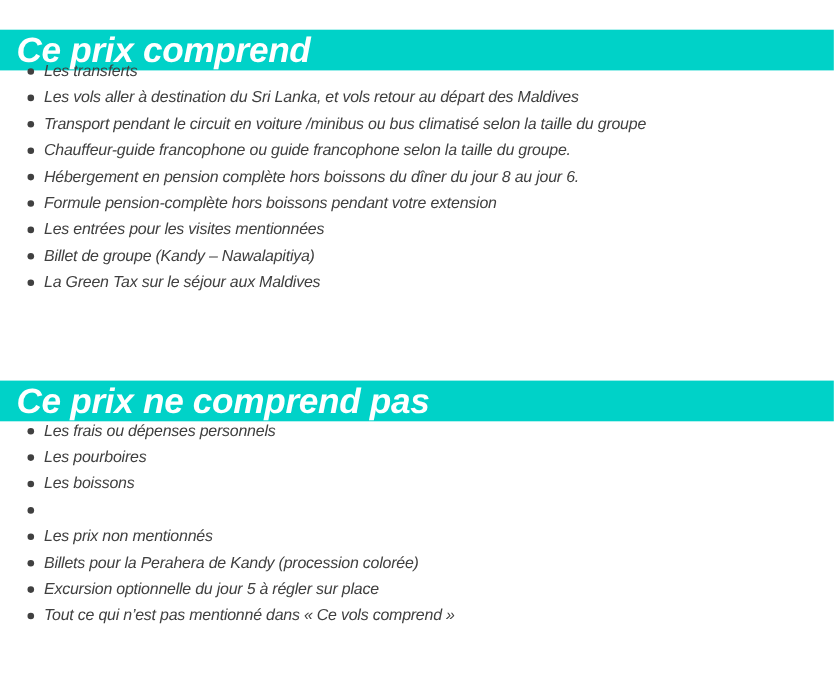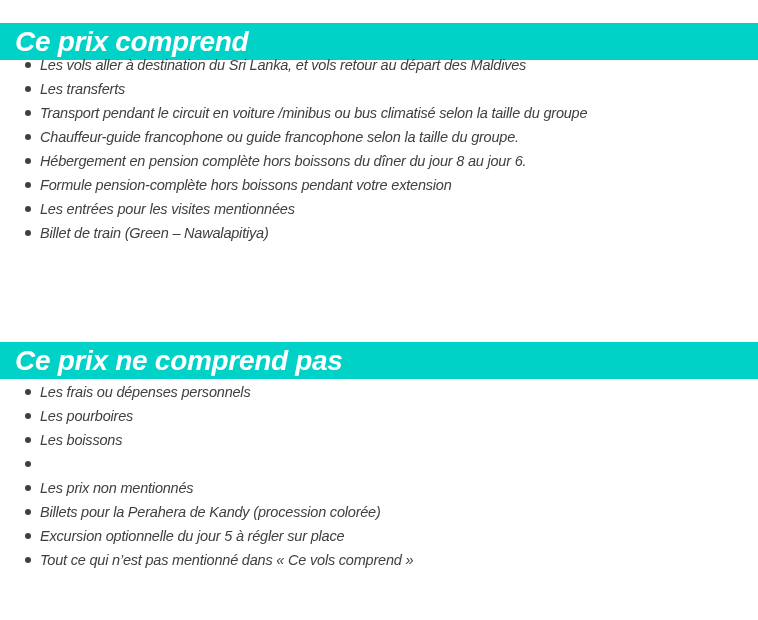--- a/index.html
+++ b/index.html
@@ -1,21 +1,21 @@
 <!DOCTYPE html>
 <html><head>
   <meta charset="utf-8">
   <style>
     html, body { margin: 0; padding: 0; background: #ffffff; }
     body { width: 758px; height: 620px; overflow: hidden; position: relative;
            font-family: "Liberation Sans", "DejaVu Sans", sans-serif; }
     .section-header {
       position: absolute; left: 0; width: 758px; height: 37px;
       background: #00d2c8; color: #ffffff;
-      font-style: italic; font-weight: bold; font-size: 28px;
+      font-style: italic; font-weight: bold; font-size: 32px;
       line-height: 37px; padding-left: 15px; box-sizing: border-box;
       letter-spacing: -0.3px;
     }
     #hdr1 { top: 0; }
     #hdr2 { top: 319px; }
     ul.items {
       position: absolute; left: 0; margin: 0; padding: 0; list-style: none;
     }
     #list1 { top: 53px; }
     #list2 { top: 380px; }
@@ -27,28 +27,29 @@
     ul.items li .bullet {
       position: absolute; left: 25px; top: 9px; width: 6px; height: 6px;
       border-radius: 50%; background: #404040;
     }
   </style>
 </head>
 <body>
 
 <h2 id="hdr1" class="section-header">Ce prix comprend</h2>
 <ul id="list1" class="items">
+  <li><span class="bullet"></span><span>Les transferts</span></li>
   <li><span class="bullet"></span><span>Les vols aller à destination du Sri Lanka, et vols retour au départ des Maldives</span></li>
-  <li><span class="bullet"></span><span>Les transferts</span></li>
   <li><span class="bullet"></span><span>Transport pendant le circuit en voiture /minibus ou bus climatisé selon la taille du groupe</span></li>
   <li><span class="bullet"></span><span>Chauffeur-guide francophone ou guide francophone selon la taille du groupe.</span></li>
   <li><span class="bullet"></span><span>Hébergement en pension complète hors boissons du dîner du jour 8 au jour 6.</span></li>
   <li><span class="bullet"></span><span>Formule pension-complète hors boissons pendant votre extension</span></li>
   <li><span class="bullet"></span><span>Les entrées pour les visites mentionnées</span></li>
-  <li><span class="bullet"></span><span>Billet de train (Green – Nawalapitiya)</span></li>
+  <li><span class="bullet"></span><span>Billet de groupe (Kandy – Nawalapitiya)</span></li>
+  <li><span class="bullet"></span><span>La Green Tax sur le séjour aux Maldives</span></li>
 </ul>
 
 <h2 id="hdr2" class="section-header">Ce prix ne comprend pas</h2>
 <ul id="list2" class="items">
   <li><span class="bullet"></span><span>Les frais ou dépenses personnels</span></li>
   <li><span class="bullet"></span><span>Les pourboires</span></li>
   <li><span class="bullet"></span><span>Les boissons</span></li>
   <li><span class="bullet"></span></li>
   <li><span class="bullet"></span><span>Les prix non mentionnés</span></li>
   <li><span class="bullet"></span><span>Billets pour la Perahera de Kandy (procession colorée)</span></li>

